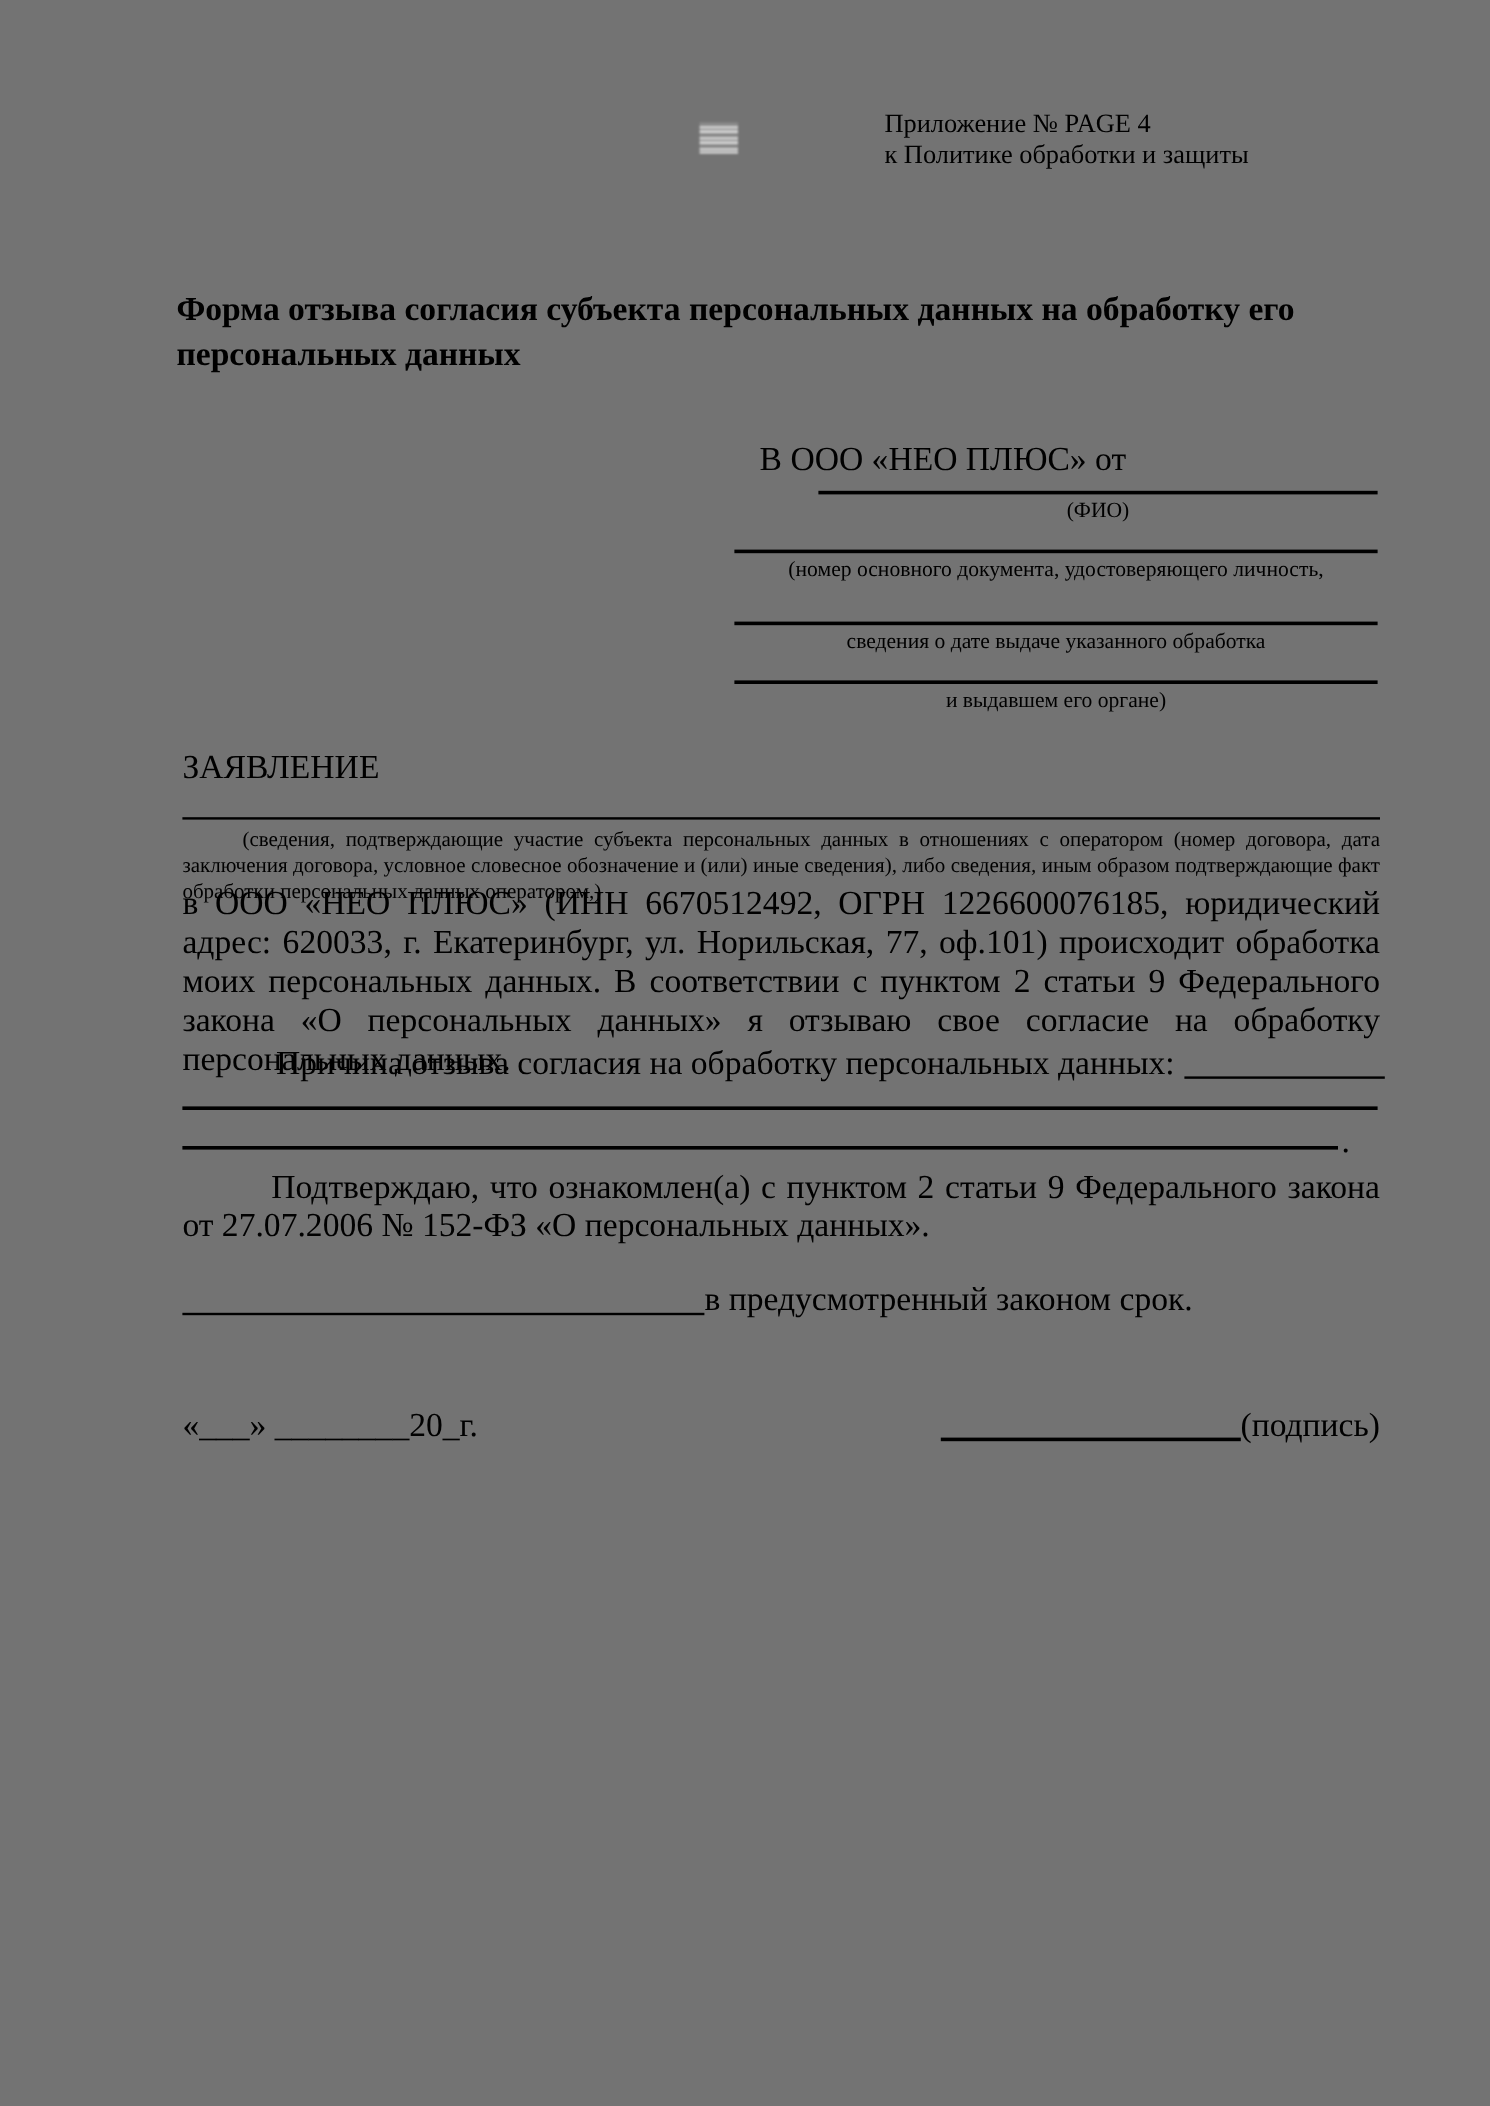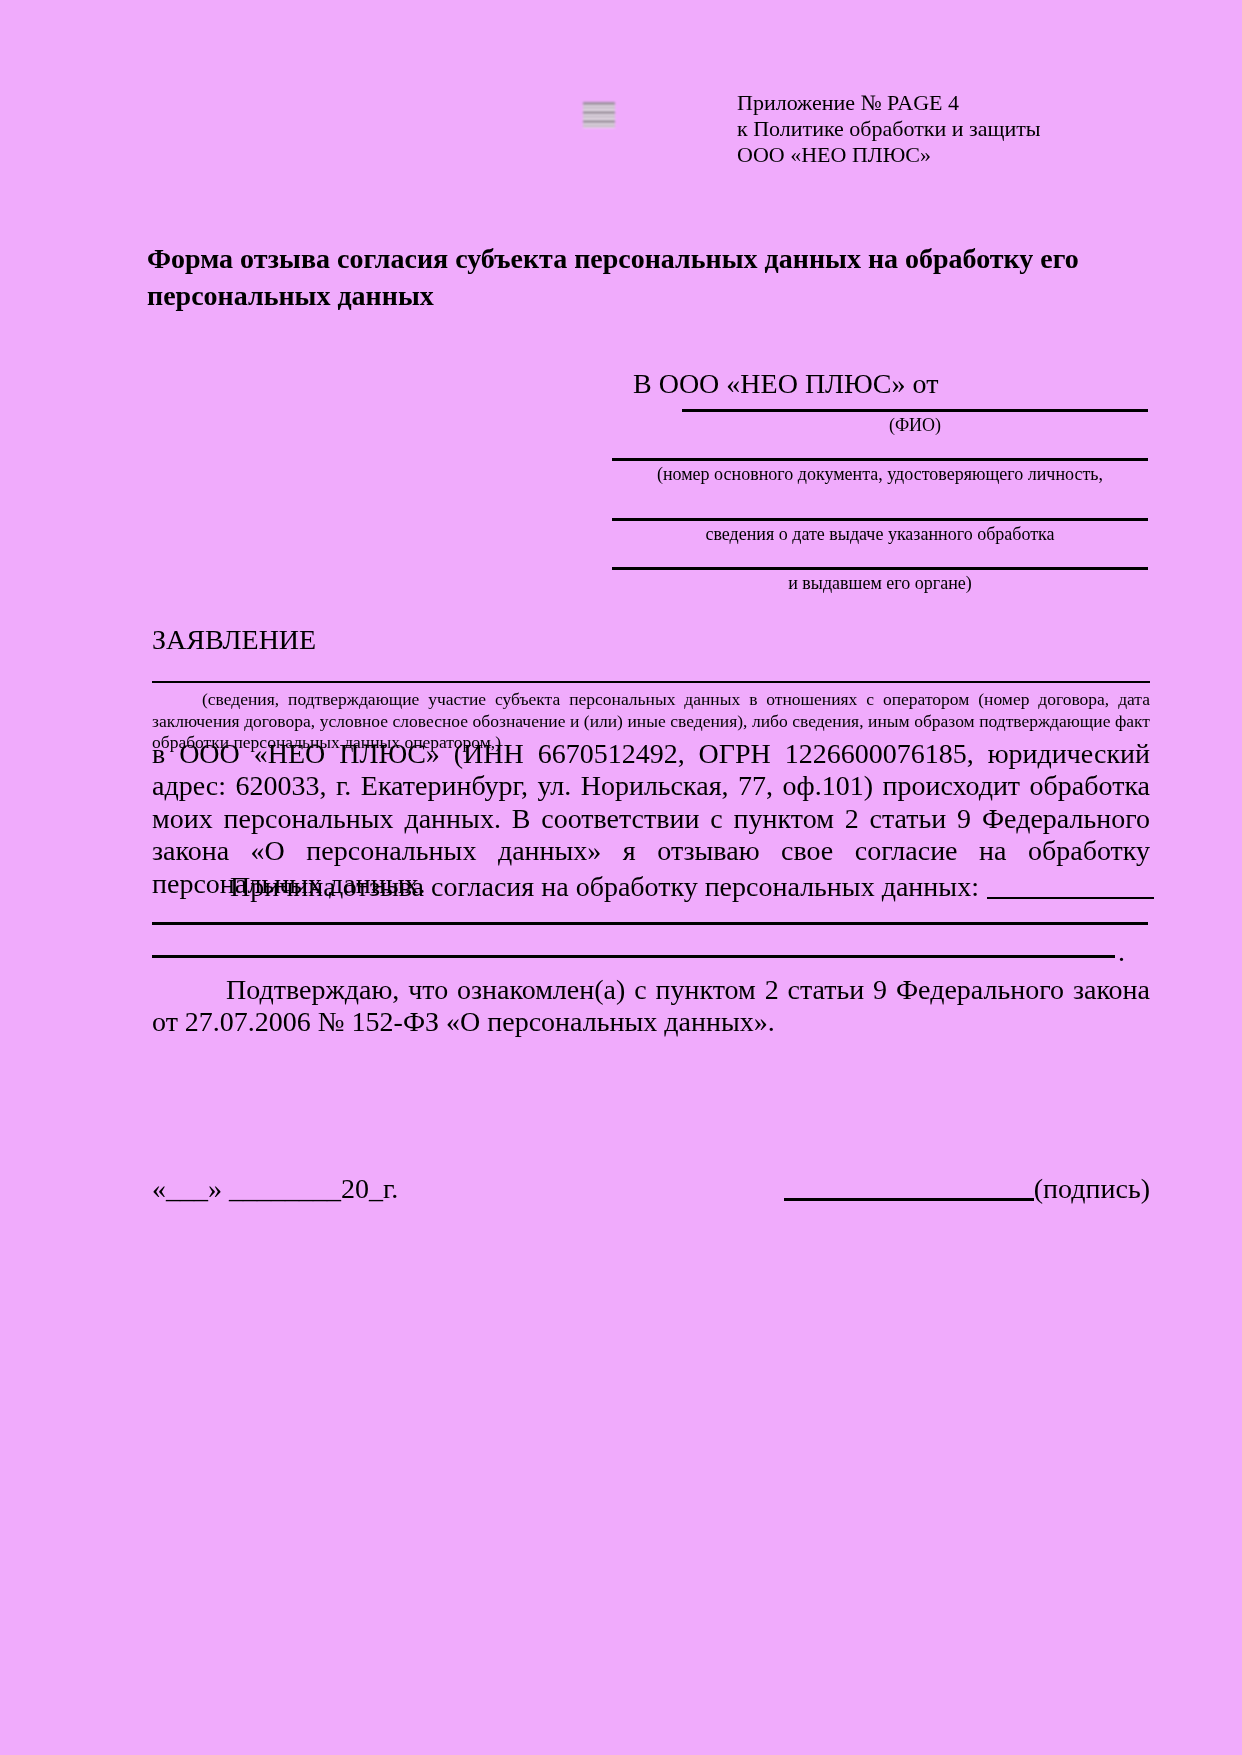--- a/index.html
+++ b/index.html
@@ -1,19 +1,19 @@
 <!DOCTYPE html>
 <html lang="ru"><head>
 <meta charset="utf-8">
 <style>
   html,body{margin:0;padding:0;background:#fff;}
   .page{
     position:relative;
     width:1242px;height:1755px;
-    background:#f0abfc;color:#000;
+    background:#737373;color:#000;
     font-family:"Liberation Serif","DejaVu Serif",serif;
     overflow:hidden;
   }
   .abs{position:absolute;}
   .body-text{font-size:28px;line-height:32.4px;}
   .small-text{font-size:17.5px;line-height:21.5px;}
   .caption{font-size:18px;line-height:22px;text-align:center;}
   .justify{text-align:justify;}
   
   .rule{border-top:3px solid #000;height:0;}
@@ -36,21 +36,20 @@
 </head>
 <body>
 
 <div class="page">
 
   <div class="abs smudge" style="left:583px;top:102px;"></div>
 
   <div class="abs header-note" style="left:737px;top:90px;width:420px;">
     <div>Приложение №  PAGE 4</div>
     <div>к Политике обработки и защиты</div>
-    <div>ООО «НЕО ПЛЮС»</div>
   </div>
 
   <div class="abs title" style="left:147px;top:240px;width:1008px;">Форма отзыва согласия субъекта персональных данных на обработку его персональных данных</div>
 
   <div class="abs body-text" style="left:633px;top:368px;">В ООО «НЕО ПЛЮС» от</div>
 
   <div class="abs rule" style="left:682px;top:409px;width:466px;"></div>
   <div class="abs caption" style="left:682px;top:414px;width:466px;">(ФИО)</div>
 
   <div class="abs rule" style="left:612px;top:458px;width:536px;"></div>
@@ -77,20 +76,24 @@
     <span class="flex-blank"></span>
   </div>
 
   <div class="abs rule" style="left:152px;top:922px;width:996px;"></div>
   <div class="abs rule" style="left:152px;top:955px;width:963px;"></div>
   <div class="abs period" style="left:1118px;top:938px;">.</div>
 
   <div class="abs body-text justify" style="left:152px;top:974px;width:998px;text-indent:74px;">Подтверждаю, что ознакомлен(а) с пунктом 2 статьи 9 Федерального закона от 27.07.2006 № 152-ФЗ «О персональных данных».</div>
 
 
+  <div class="abs flex-row body-text" style="left:152px;top:1068px;width:998px;">
+    <span class="inline-blank" style="width:435px;margin-bottom:4px;"></span>
+    <span style="white-space:nowrap;">в предусмотренный законом срок.</span>
+  </div>
 
   <div class="abs body-text" style="left:152px;top:1130px;width:998px;display:flex;justify-content:space-between;align-items:flex-end;">
     <span style="white-space:nowrap;margin-top:43px;">«___» ________20_г.</span>
     <span class="flex-row" style="white-space:nowrap;">
       <span class="inline-blank" style="width:250px;margin-bottom:4px;border-bottom-width:3px;"></span>
       <span>(подпись)</span>
     </span>
   </div>
 
 </div>

